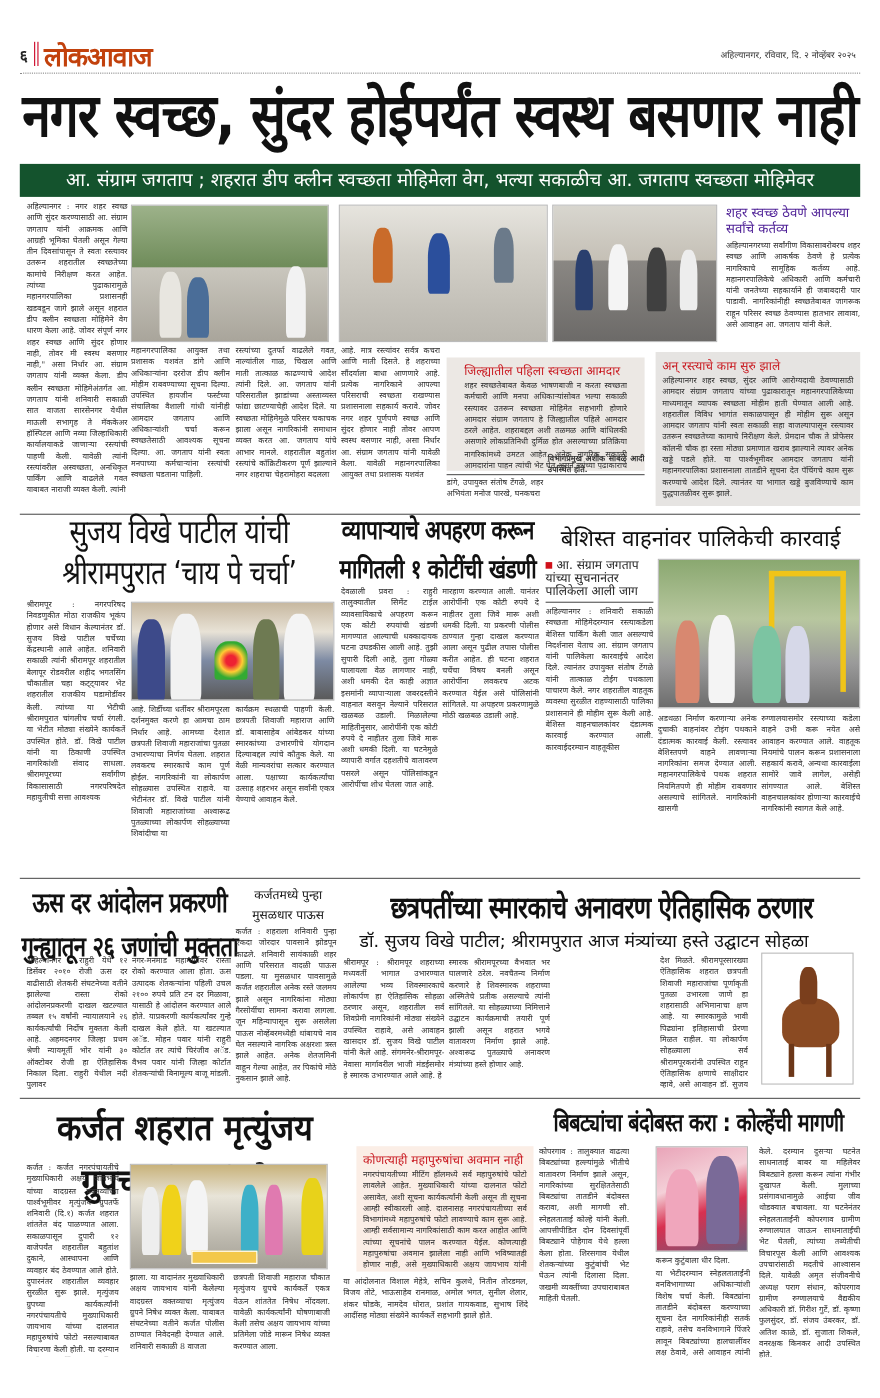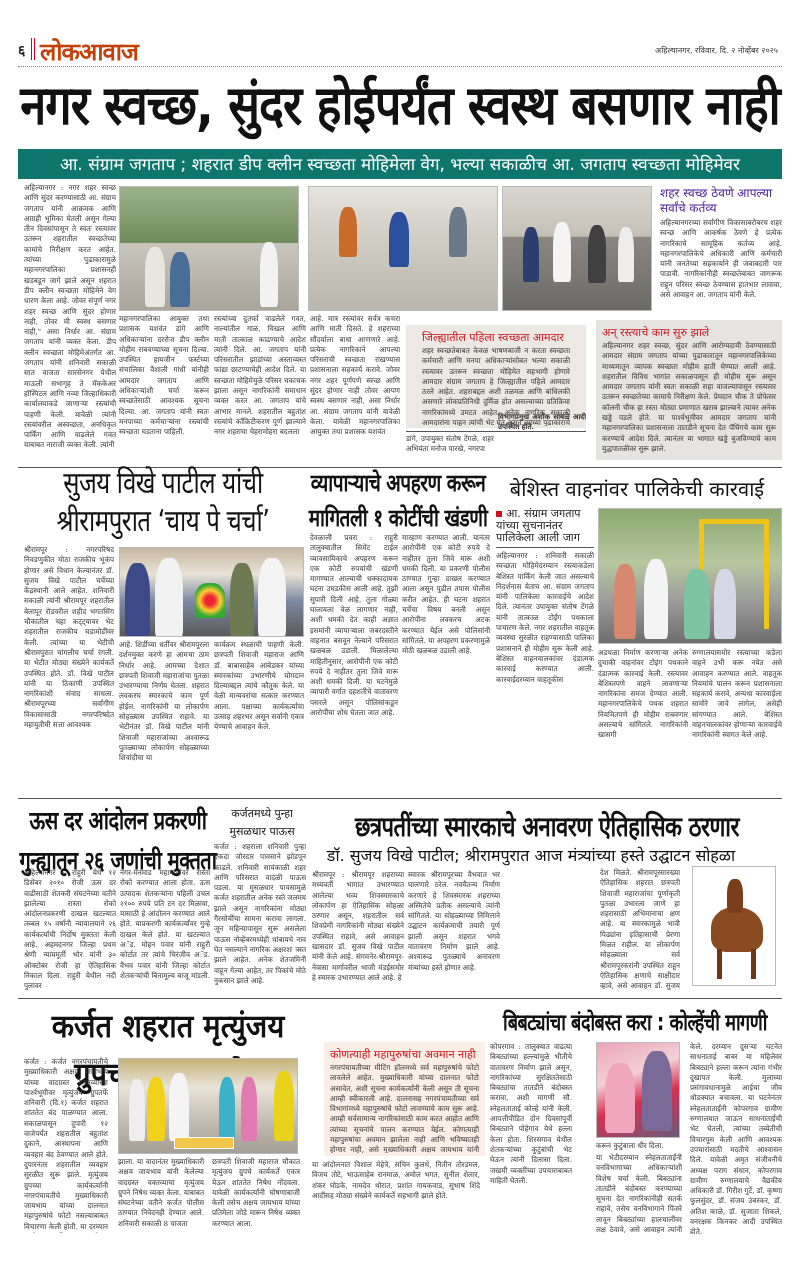--- a/index.html
+++ b/index.html
@@ -5,21 +5,21 @@
   * { box-sizing: border-box; margin: 0; padding: 0; }
   html, body { width: 800px; height: 1271px; background: #fff; overflow: hidden; }
   body { font-family: "DejaVu Serif", serif; color: #222; position: relative; }
   .abs { position: absolute; }
   .masthead-page { left: 18px; top: 40px; font-size: 14px; font-weight: bold; color: #222; }
   .masthead-bar { left: 31px; top: 38px; width: 4px; height: 22px; border-left: 1px solid #c02; border-right: 1px solid #c02; }
   .masthead-logo { left: 40px; top: 34px; font-family: "DejaVu Sans", sans-serif; font-size: 24px; font-weight: bold; color: #c2410c; letter-spacing: -1px; }
   .dateline { right: 22px; top: 44px; font-size: 8px; color: #333; }
   .dotrule { left: 18px; top: 66px; width: 764px; border-top: 1px dotted #888; }
   .headline-main { left: 18px; top: 70px; width: 764px; text-align: center; font-family: "DejaVu Sans", sans-serif; font-weight: bold; font-size: 47px; line-height: 72px; color: #111; letter-spacing: -1px; transform: scaleY(1.15); }
-  .orange-bar { left: 18px; top: 149px; width: 764px; height: 30px; background: #0f766e; color: #fff; font-family: "DejaVu Sans", sans-serif; font-size: 17px; line-height: 30px; text-align: center; white-space: nowrap; overflow: hidden; }
+  .orange-bar { left: 18px; top: 149px; width: 764px; height: 30px; background: #14532d; color: #fff; font-family: "DejaVu Sans", sans-serif; font-size: 17px; line-height: 30px; text-align: center; white-space: nowrap; overflow: hidden; }
   .txt { font-size: 7.2px; line-height: 10.3px; color: #333; text-align: justify; overflow: hidden; }
   .photo { overflow: hidden; border: 1px solid #bbb; }
   .ph-street { background: linear-gradient(180deg,#9db28a 0%,#6f8c5a 45%,#c9c6bd 46%,#a9a59b 100%); }
   .ph-crowd { background: linear-gradient(180deg,#d8d6cf 0%,#c5c0b6 40%,#8a8783 41%,#6c6a68 100%); }
   .ph-people { background: linear-gradient(180deg,#c7b8a0 0%,#e8e2d6 30%,#7d8aa3 60%,#5a5a5a 100%); }
   .figure { position: absolute; border-radius: 40% 40% 10% 10%; }
   .box-grey { background: #ece8e4; }
   .box-pink { background: #fbeee6; }
   .box-title { font-family: "DejaVu Sans", sans-serif; font-size: 11px; color: #c8161d; font-weight: normal; margin-bottom: 2px; }
   .sidebar-title { font-family: "DejaVu Sans", sans-serif; font-size: 12px; color: #4c1d95; line-height: 15px; }
@@ -67,21 +67,21 @@
 
 <div class="abs txt" style="left:119px;top:314px;width:90px;height:150px;">महानगरपालिका आयुक्त तथा प्रशासक यशवंत डांगे आणि अधिकाऱ्यांना दररोज डीप क्लीन मोहीम राबवण्याच्या सूचना दिल्या. उपस्थित हायजीन फर्स्टच्या संचालिका वैशाली गांधी यांनीही आमदार जगताप आणि अधिकाऱ्यांशी चर्चा करून स्वच्छतेसाठी आवश्यक सूचना दिल्या. आ. जगताप यांनी स्वतः मनपाच्या कर्मचाऱ्यांना रस्त्यांची स्वच्छता घडताना पाहिली.</div>
 <div class="abs txt" style="left:214px;top:314px;width:92px;height:150px;">रस्त्यांच्या दुतर्फा वाढलेले गवत, नाल्यांतील गाळ, चिखल आणि माती तात्काळ काढण्याचे आदेश त्यांनी दिले. आ. जगताप यांनी परिसरातील झाडांच्या अस्ताव्यस्त फांद्या छाटण्याचेही आदेश दिले. या स्वच्छता मोहिमेमुळे परिसर चकाचक झाला असून नागरिकांनी समाधान व्यक्त करत आ. जगताप यांचे आभार मानले. शहरातील बहुतांश रस्त्यांचे काँक्रिटीकरण पूर्ण झाल्याने नगर शहराचा चेहरामोहरा बदलला</div>
 <div class="abs txt" style="left:310px;top:314px;width:90px;height:150px;">आहे. मात्र रस्त्यांवर सर्वत्र कचरा आणि माती दिसते. हे शहराच्या सौंदर्याला बाधा आणणारे आहे. प्रत्येक नागरिकाने आपल्या परिसराची स्वच्छता राखण्यास प्रशासनाला सहकार्य करावे. जोवर नगर शहर पूर्णपणे स्वच्छ आणि सुंदर होणार नाही तोवर आपण स्वस्थ बसणार नाही, असा निर्धार आ. संग्राम जगताप यांनी यावेळी केला. यावेळी महानगरपालिका आयुक्त तथा प्रशासक यशवंत</div>
 
 <div class="abs box-grey" style="left:406px;top:325px;width:180px;height:103px;padding:4px 16px;">
   <div class="box-title">जिल्ह्यातील पहिला स्वच्छता आमदार</div>
   <div class="txt" style="height:80px;">शहर स्वच्छतेबाबत केवळ भाषणबाजी न करता स्वच्छता कर्मचारी आणि मनपा अधिकाऱ्यांसोबत भल्या सकाळी रस्त्यावर उतरून स्वच्छता मोहिमेत सहभागी होणारे आमदार संग्राम जगताप हे जिल्ह्यातील पहिले आमदार ठरले आहेत. शहराबद्दल अशी तळमळ आणि बांधिलकी असणारे लोकप्रतिनिधी दुर्मिळ होत असल्याच्या प्रतिक्रिया नागरिकांमध्ये उमटत आहेत. अनेक नागरिक सकाळी आमदारांना पाहून त्यांची भेट घेत असून त्यांच्या पुढाकाराचे कौतुक करत आहेत.</div>
 </div>
 <div class="abs rule-h" style="left:406px;top:431px;width:180px;border-top-width:1px;"></div>
-<div class="abs txt" style="left:406px;top:434px;width:88px;height:24px;">डांगे, उपायुक्त संतोष टेंगळे, शहर अभियंता मनोज पारखे, नगरपा</div>
+<div class="abs txt" style="left:406px;top:434px;width:88px;height:24px;">डांगे, उपायुक्त संतोष टेंगळे, शहर अभियंता मनोज पारखे, घनकचरा</div>
 <div class="abs txt" style="left:498px;top:412px;width:88px;height:24px;font-weight:bold;">विभागप्रमुख अशोक साबळे आदी उपस्थित होते.</div>
 
 <div class="abs box-grey" style="left:596px;top:320px;width:186px;height:140px;padding:4px 6px;background:#e6e4e2;">
   <div class="box-title">अन् रस्त्याचे काम सुरु झाले</div>
   <div class="txt" style="height:118px;">अहिल्यानगर शहर स्वच्छ, सुंदर आणि आरोग्यदायी ठेवण्यासाठी आमदार संग्राम जगताप यांच्या पुढाकारातून महानगरपालिकेच्या माध्यमातून व्यापक स्वच्छता मोहीम हाती घेण्यात आली आहे. शहरातील विविध भागांत सकाळपासून ही मोहीम सुरू असून आमदार जगताप यांनी स्वतः सकाळी सहा वाजल्यापासून रस्त्यावर उतरून स्वच्छतेच्या कामाचे निरीक्षण केले. प्रेमदान चौक ते प्रोफेसर कॉलनी चौक हा रस्ता मोठ्या प्रमाणात खराब झाल्याने त्यावर अनेक खड्डे पडले होते. या पार्श्वभूमीवर आमदार जगताप यांनी महानगरपालिका प्रशासनाला तातडीने सूचना देत पॅचिंगचे काम सुरू करण्याचे आदेश दिले. त्यानंतर या भागात खड्डे बुजविण्याचे काम युद्धपातळीवर सुरू झाले.</div>
 </div>
 
 <div class="abs rule-h" style="left:18px;top:467px;width:764px;"></div>
 
 <div class="abs h2 h2-cond" style="left:18px;top:472px;width:290px;font-size:24px;line-height:30px;font-weight:normal;">

